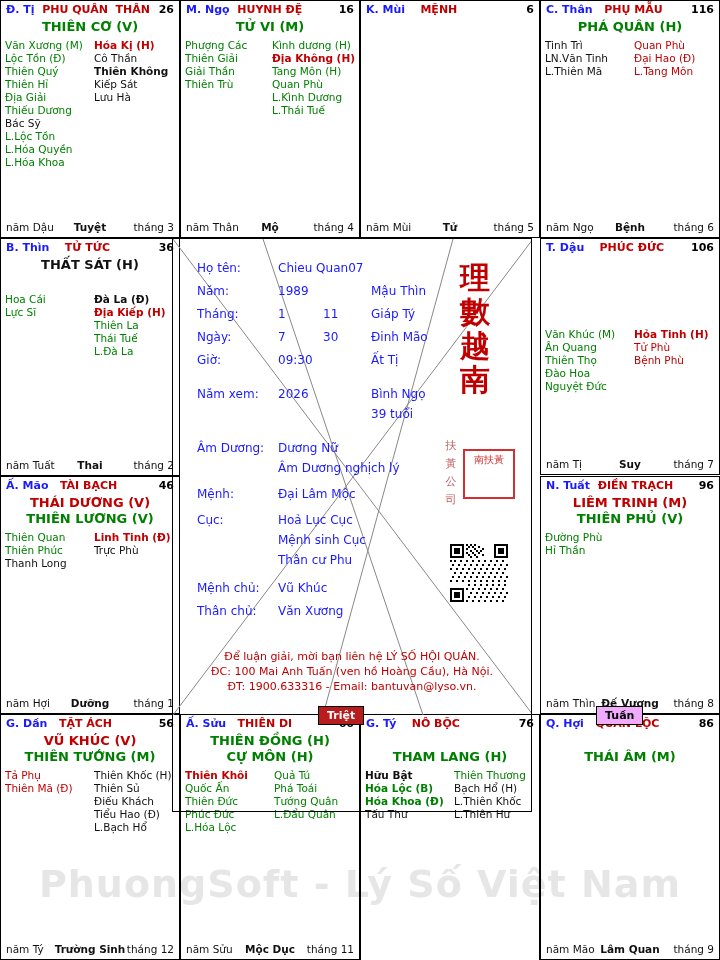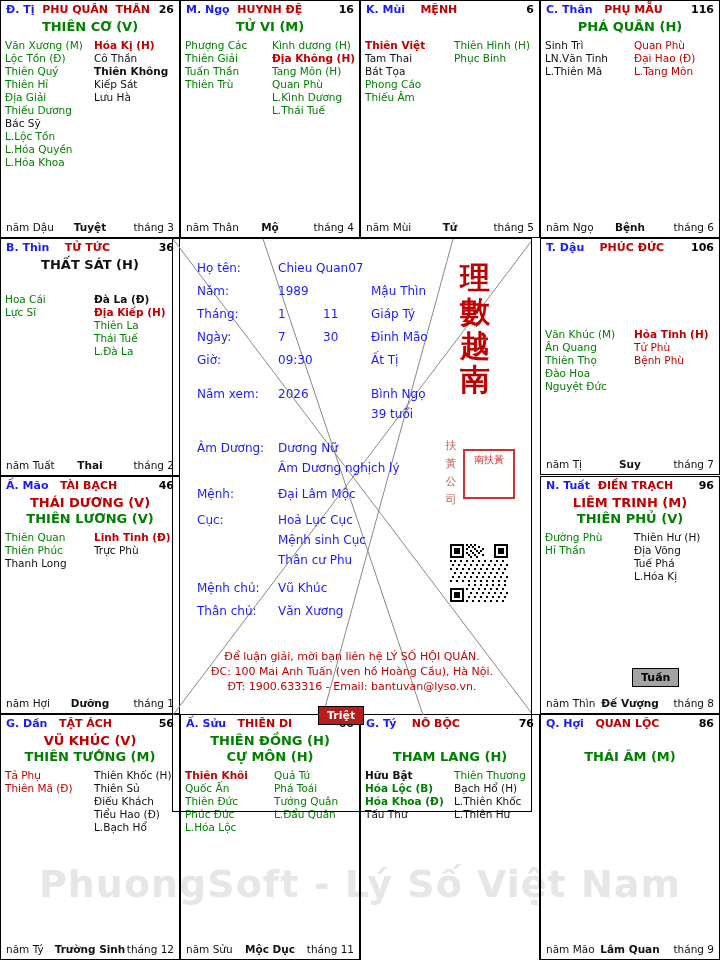--- a/index.html
+++ b/index.html
@@ -170,21 +170,21 @@
   <div class="cell" style="left:180px;top:0;width:180px;height:238px;">
     <div class="hdr">
       <span class="br"><span>M. Ngọ</span>&nbsp;&nbsp;<span class="b2">HUYNH ĐỆ</span></span>
       <span class="num">16</span>
     </div>
     <div class="maintitle">TỬ VI (M)</div>
     <div class="cols">
       <div class="col">
         <div class="g">Phượng Các</div>
         <div class="g">Thiên Giải</div>
-        <div class="g">Tuấn Thần</div>
+        <div class="g">Giải Thần</div>
         <div class="g">Thiên Trù</div>
       </div>
       <div class="col">
         <div class="g">Kình dương (H)</div>
         <div class="r bold">Địa Không (H)</div>
         <div class="g">Tang Môn (H)</div>
         <div class="g">Quan Phù</div>
         <div class="g">L.Kình Dương</div>
         <div class="g">L.Thái Tuế</div>
       </div>
@@ -194,49 +194,36 @@
       <span class="c">Mộ</span>
       <span class="rr">tháng 4</span>
     </div>
   </div>
 
   <div class="cell" style="left:360px;top:0;width:180px;height:238px;">
     <div class="hdr">
       <span class="br"><span>K. Mùi</span>&nbsp;&nbsp;&nbsp;&nbsp;<span class="b2">MỆNH</span></span>
       <span class="num">6</span>
     </div>
-    <div class="cols" style="top:38px;">
-      <div class="col">
-        <div class="r bold">Thiên Việt</div>
-        <div class="k">Tam Thai</div>
-        <div class="k">Bát Tọa</div>
-        <div class="g">Phong Cáo</div>
-        <div class="g">Thiếu Âm</div>
-      </div>
-      <div class="col">
-        <div class="g">Thiên Hình (H)</div>
-        <div class="g">Phục Binh</div>
-      </div>
-    </div>
     <div class="foot">
       <span class="l">năm Mùi</span>
       <span class="c">Tử</span>
       <span class="rr">tháng 5</span>
     </div>
   </div>
 
   <div class="cell" style="left:540px;top:0;width:180px;height:238px;">
     <div class="hdr">
       <span class="br"><span>C. Thân</span>&nbsp;&nbsp;&nbsp;<span class="b2">PHỤ MẪU</span></span>
       <span class="num">116</span>
     </div>
     <div class="maintitle">PHÁ QUÂN (H)</div>
     <div class="cols">
       <div class="col">
-        <div class="k">Sinh Trì</div>
+        <div class="k">Tinh Trì</div>
         <div class="k">LN.Văn Tinh</div>
         <div class="k">L.Thiên Mã</div>
       </div>
       <div class="col">
         <div class="r">Quan Phù</div>
         <div class="r">Đại Hao (Đ)</div>
         <div class="r">L.Tang Môn</div>
       </div>
     </div>
     <div class="foot">
@@ -327,26 +314,20 @@
     <div class="hdr">
       <span class="br"><span>N. Tuất</span>&nbsp;&nbsp;<span class="b2">ĐIỀN TRẠCH</span></span>
       <span class="num">96</span>
     </div>
     <div class="maintitle red">LIÊM TRINH (M)</div>
     <div class="maintitle2 red">THIÊN PHỦ (V)</div>
     <div class="cols low">
       <div class="col">
         <div class="g">Đường Phù</div>
         <div class="g">Hỉ Thần</div>
-      </div>
-      <div class="col">
-        <div class="k">Thiên Hư (H)</div>
-        <div class="k">Địa Võng</div>
-        <div class="k">Tuế Phá</div>
-        <div class="k">L.Hóa Kị</div>
       </div>
     </div>
     <div class="foot">
       <span class="l">năm Thìn</span>
       <span class="c">Đế Vượng</span>
       <span class="rr">tháng 8</span>
     </div>
   </div>
 
   <div class="cell" style="left:0;top:714px;width:180px;height:246px;">
@@ -643,17 +624,17 @@
         <rect x="26" y="28" width="1" height="1"></rect>
       </g>
     </svg>
 
     <div class="contact" style="top:410px;">Để luận giải, mời bạn liên hệ LÝ SỐ HỘI QUÁN.</div>
     <div class="contact" style="top:425px;">ĐC: 100 Mai Anh Tuấn (ven hồ Hoàng Cầu), Hà Nội.</div>
     <div class="contact" style="top:440px;">ĐT: 1900.633316 - Email: bantuvan@lyso.vn.</div>
   </div>
 
   <div class="tag" style="left:318px;top:706px;">Triệt</div>
-  <div class="tag" style="left:596px;top:668px;background:#a3a3a3;color:#000;margin-left:36px;">
+  <div class="tag" style="left:596px;top:706px;background:#f0abfc;color:#000;">
     <span>Tuần</span>
   </div>
 
 </div>
 
 </body></html>

